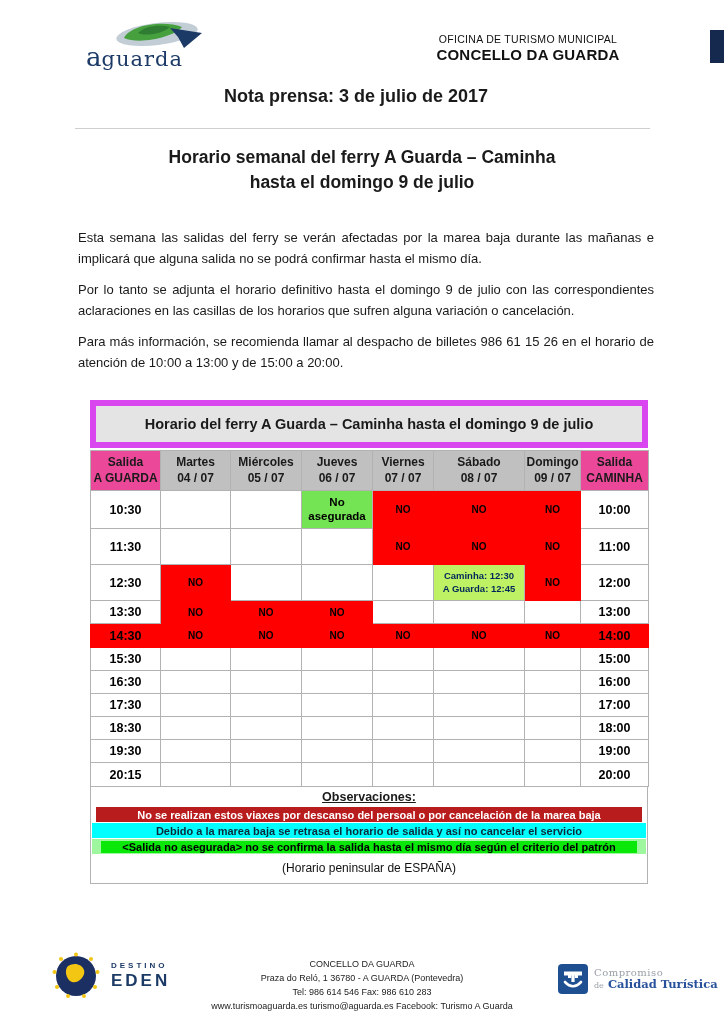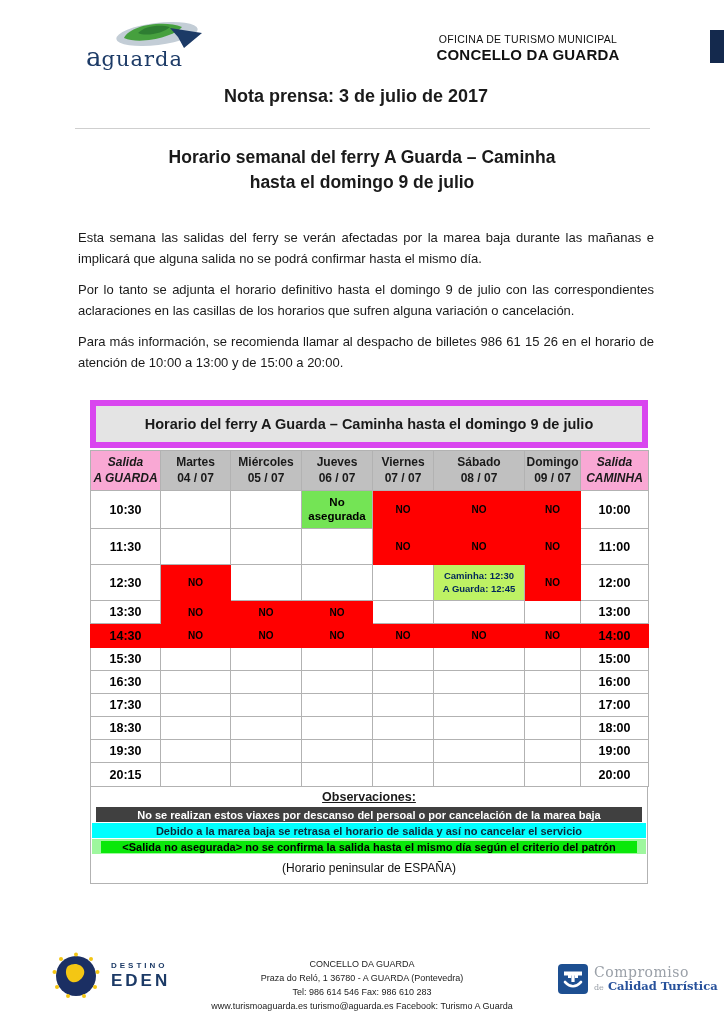--- a/index.html
+++ b/index.html
@@ -33,51 +33,51 @@
   .t-title {
     height:48px; background:#e4e4e4; border:6px solid #d946ef;
     display:flex; align-items:center; justify-content:center;
     font-weight:bold; font-size:14.5px; margin-bottom:2px;
   }
   table.timetable { border-collapse:collapse; table-layout:fixed; width:558px; }
   table.timetable th, table.timetable td {
     border:1px solid #b2b2b2; text-align:center; vertical-align:middle; padding:0;
   }
   table.timetable thead th { height:40px; font-size:12px; font-weight:bold; line-height:1.3; }
-  .bg-yellow { background:#f9a8d4;font-style:italic; }
+  .bg-yellow { background:#ec4899; }
   .bg-gray   { background:#c0c0c0; }
   .bg-red    { background:#ff0000; border-color:#ff0000 !important; }
   .bg-green  { background:#74e455; }
   .bg-cyan   { background:#bef264; }
   .time-cell { font-weight:bold; font-size:12.5px; color:#000; }
   .no-text   { font-weight:bold; font-size:10px; color:#000; }
   .green-lines { font-weight:bold; font-size:11.5px; line-height:1.2; color:#000; }
   .cyan-lines  { font-weight:bold; font-size:9.5px; line-height:1.3; color:#00265a; }
 
   .obs { border:1px solid #b2b2b2; border-top:none; padding:2px 0 8px 0; }
   .obs-title { text-align:center; font-weight:bold; text-decoration:underline; font-size:12.5px; margin:1px 0 3px 0; }
   .legend-bar { height:15px; display:flex; align-items:center; justify-content:center;
                 font-weight:bold; font-size:11px; margin-bottom:1px; white-space:nowrap; }
-  .legend-red   { background:#404040; color:#ffffff; margin-left:5px; margin-right:5px; }
+  .legend-red   { background:#b91c1c; color:#ffffff; margin-left:5px; margin-right:5px; }
   .legend-cyan  { background:#00ffff; color:#0a2a3a; margin-left:1px; margin-right:1px; }
   .legend-green { background:#9ef79e; color:#000; margin-left:1px; margin-right:1px; }
   .legend-green span { background:#0ae80a; padding:0 21px; }
   .obs-footnote { text-align:center; font-size:12px; margin-top:7px; color:#111; }
 
   
   .footer-eden { position:absolute; left:50px; top:950px; display:flex; align-items:center; gap:9px; }
   .eden-text .destino { font-size:8px; font-weight:bold; letter-spacing:3px; color:#1c3a66; }
   .eden-text .eden { font-size:17px; font-weight:bold; letter-spacing:3px; color:#1c3a66; margin-top:1px; }
 
   .footer-center { position:absolute; left:162px; top:958px; width:400px; text-align:center;
                    font-size:9px; line-height:1.55; color:#222; }
 
   .footer-quality { position:absolute; left:558px; top:964px; display:flex; align-items:center; gap:6px; }
   .quality-text { font-family:"DejaVu Serif", serif; line-height:1.1; }
-  .quality-text .q1 { font-size:14px; color:#9aa0a8; letter-spacing:0.5px; }
+  .quality-text .q1 { font-size:10px; color:#9aa0a8; letter-spacing:0.5px; }
   .quality-text .q2 { font-size:11.5px; color:#27519b; font-weight:bold; }
   .quality-text .q2 .de { font-size:8px; font-weight:normal; color:#9aa0a8; }
 </style>
 </head>
 <body>
 
 <div class="logo">
   <svg width="96" height="36" viewBox="0 0 96 36">
     <ellipse cx="45" cy="16" rx="41" ry="11" fill="#c3cdd6" transform="rotate(-7 45 16)"></ellipse>
     <path d="M12,20 C18,7 52,2 70,9 C62,19 28,27 12,20 Z" fill="#46a03e"></path>

